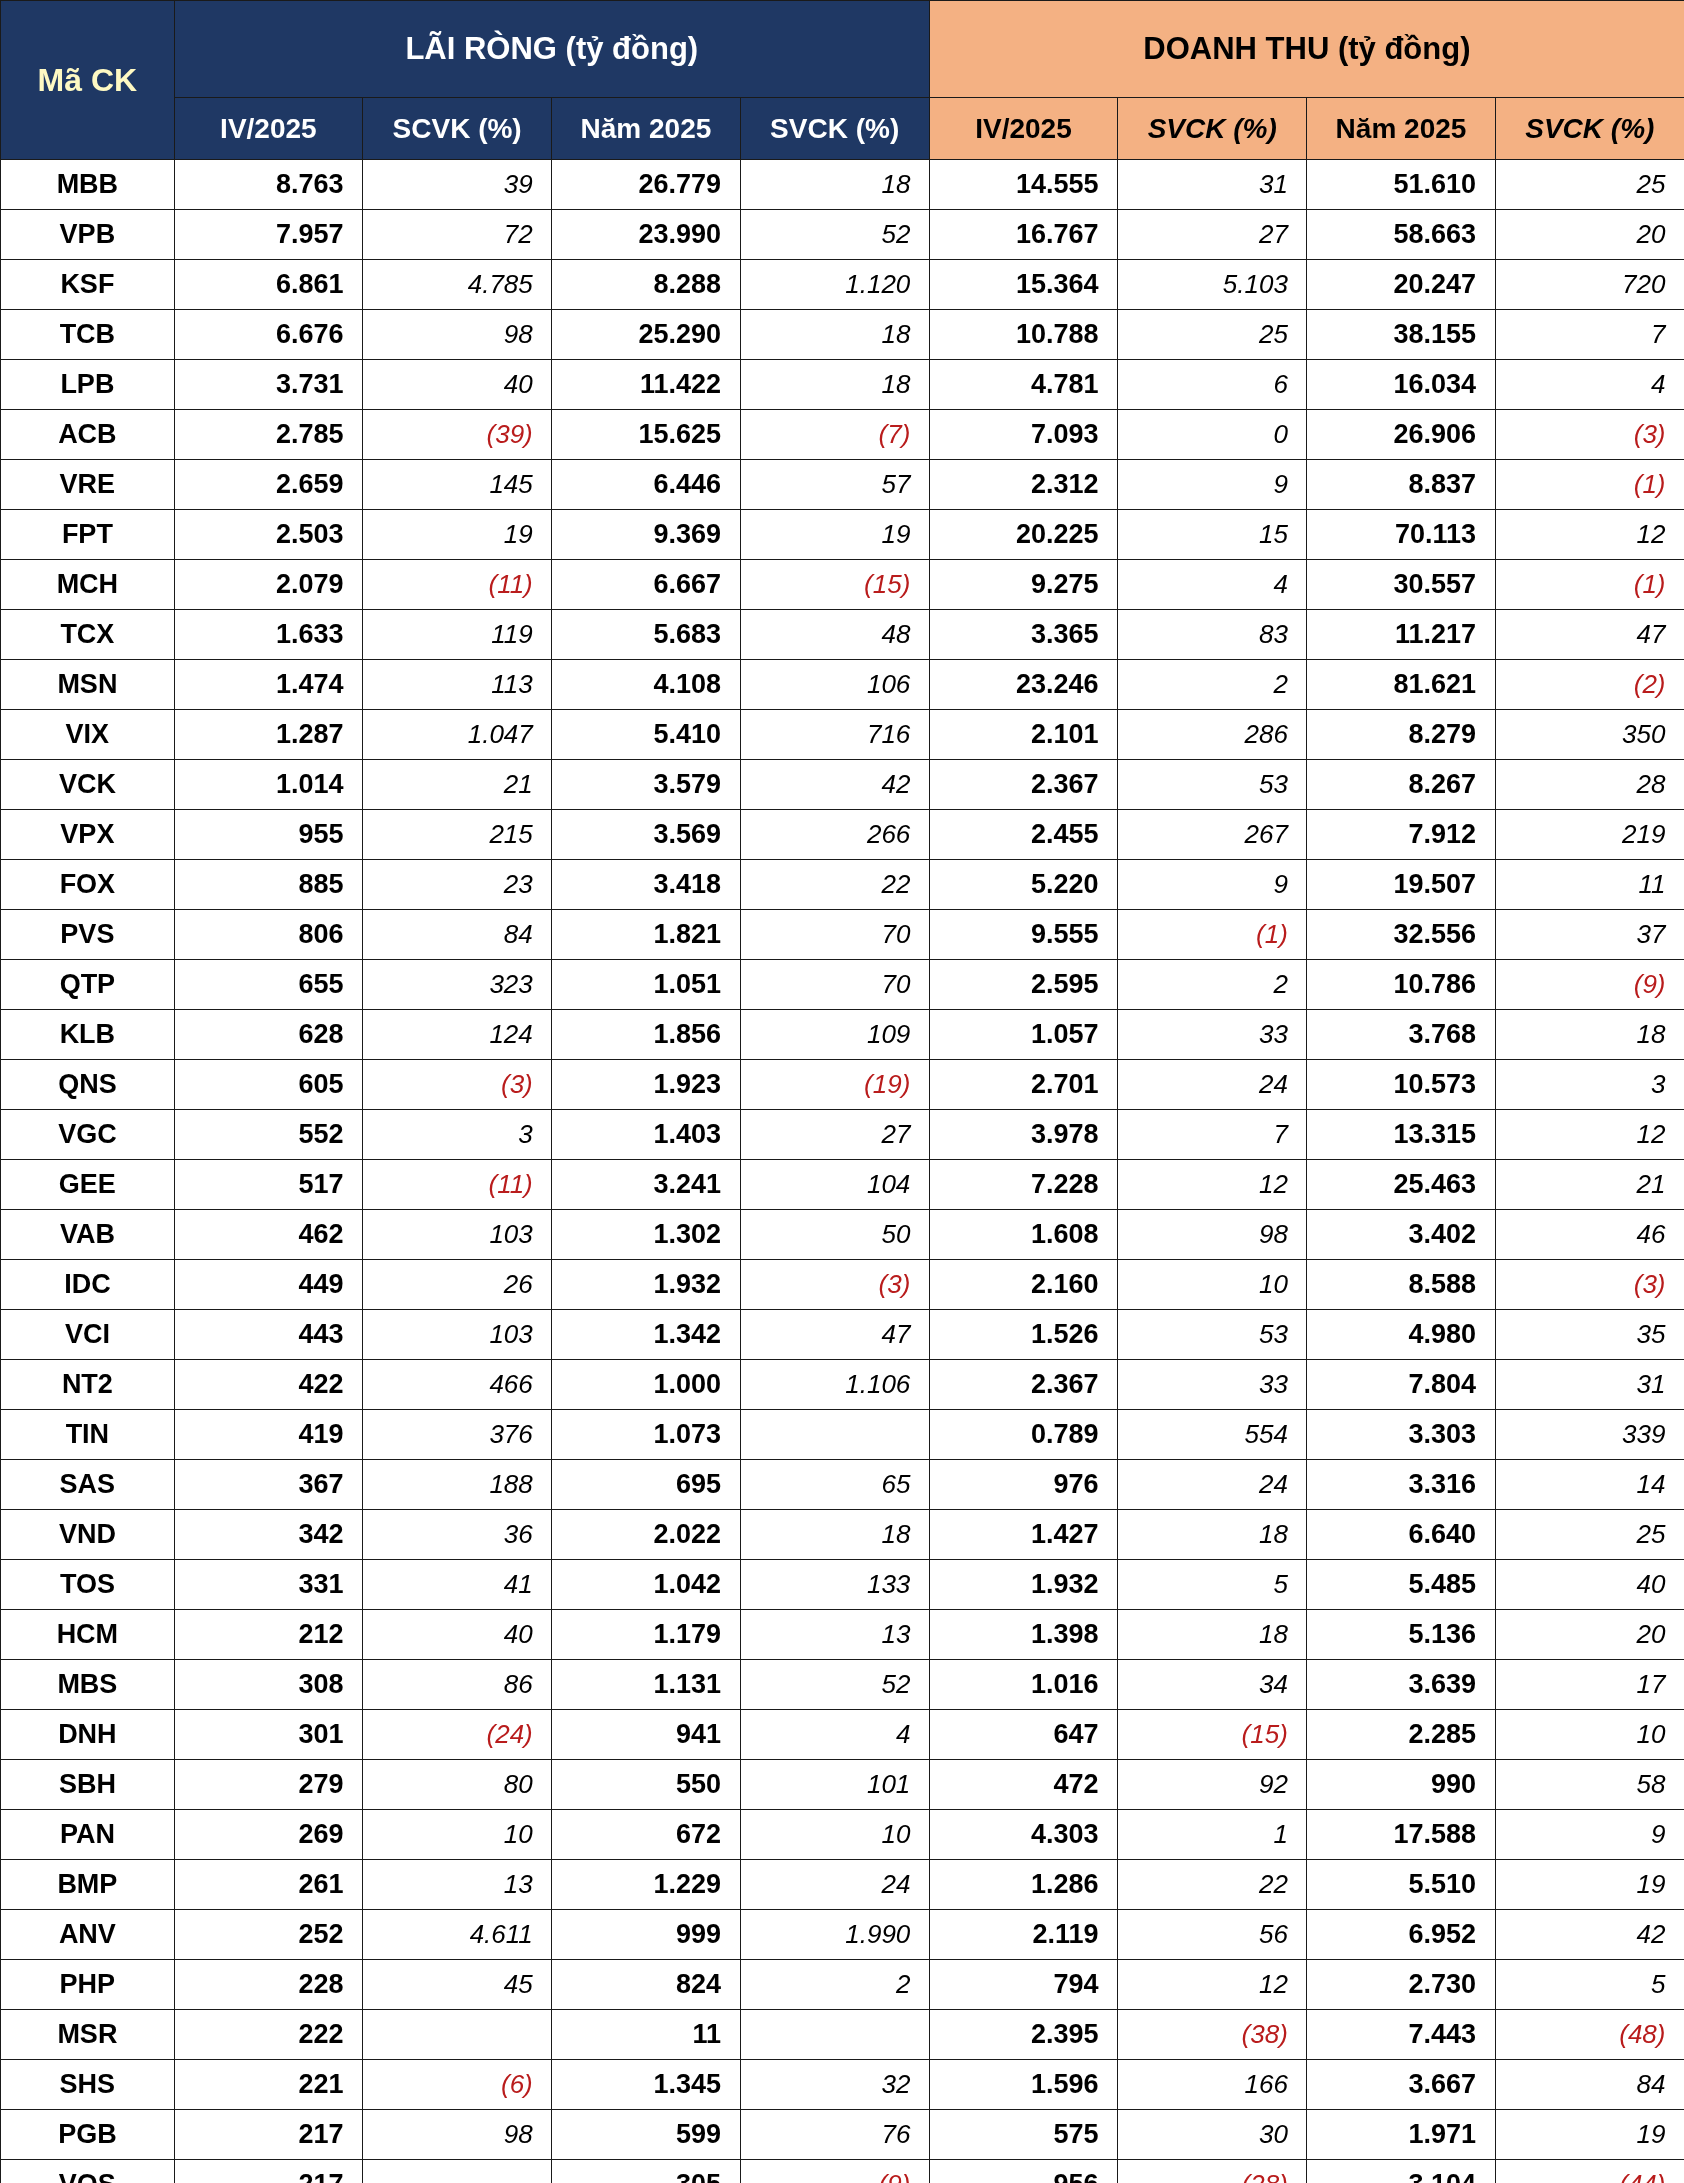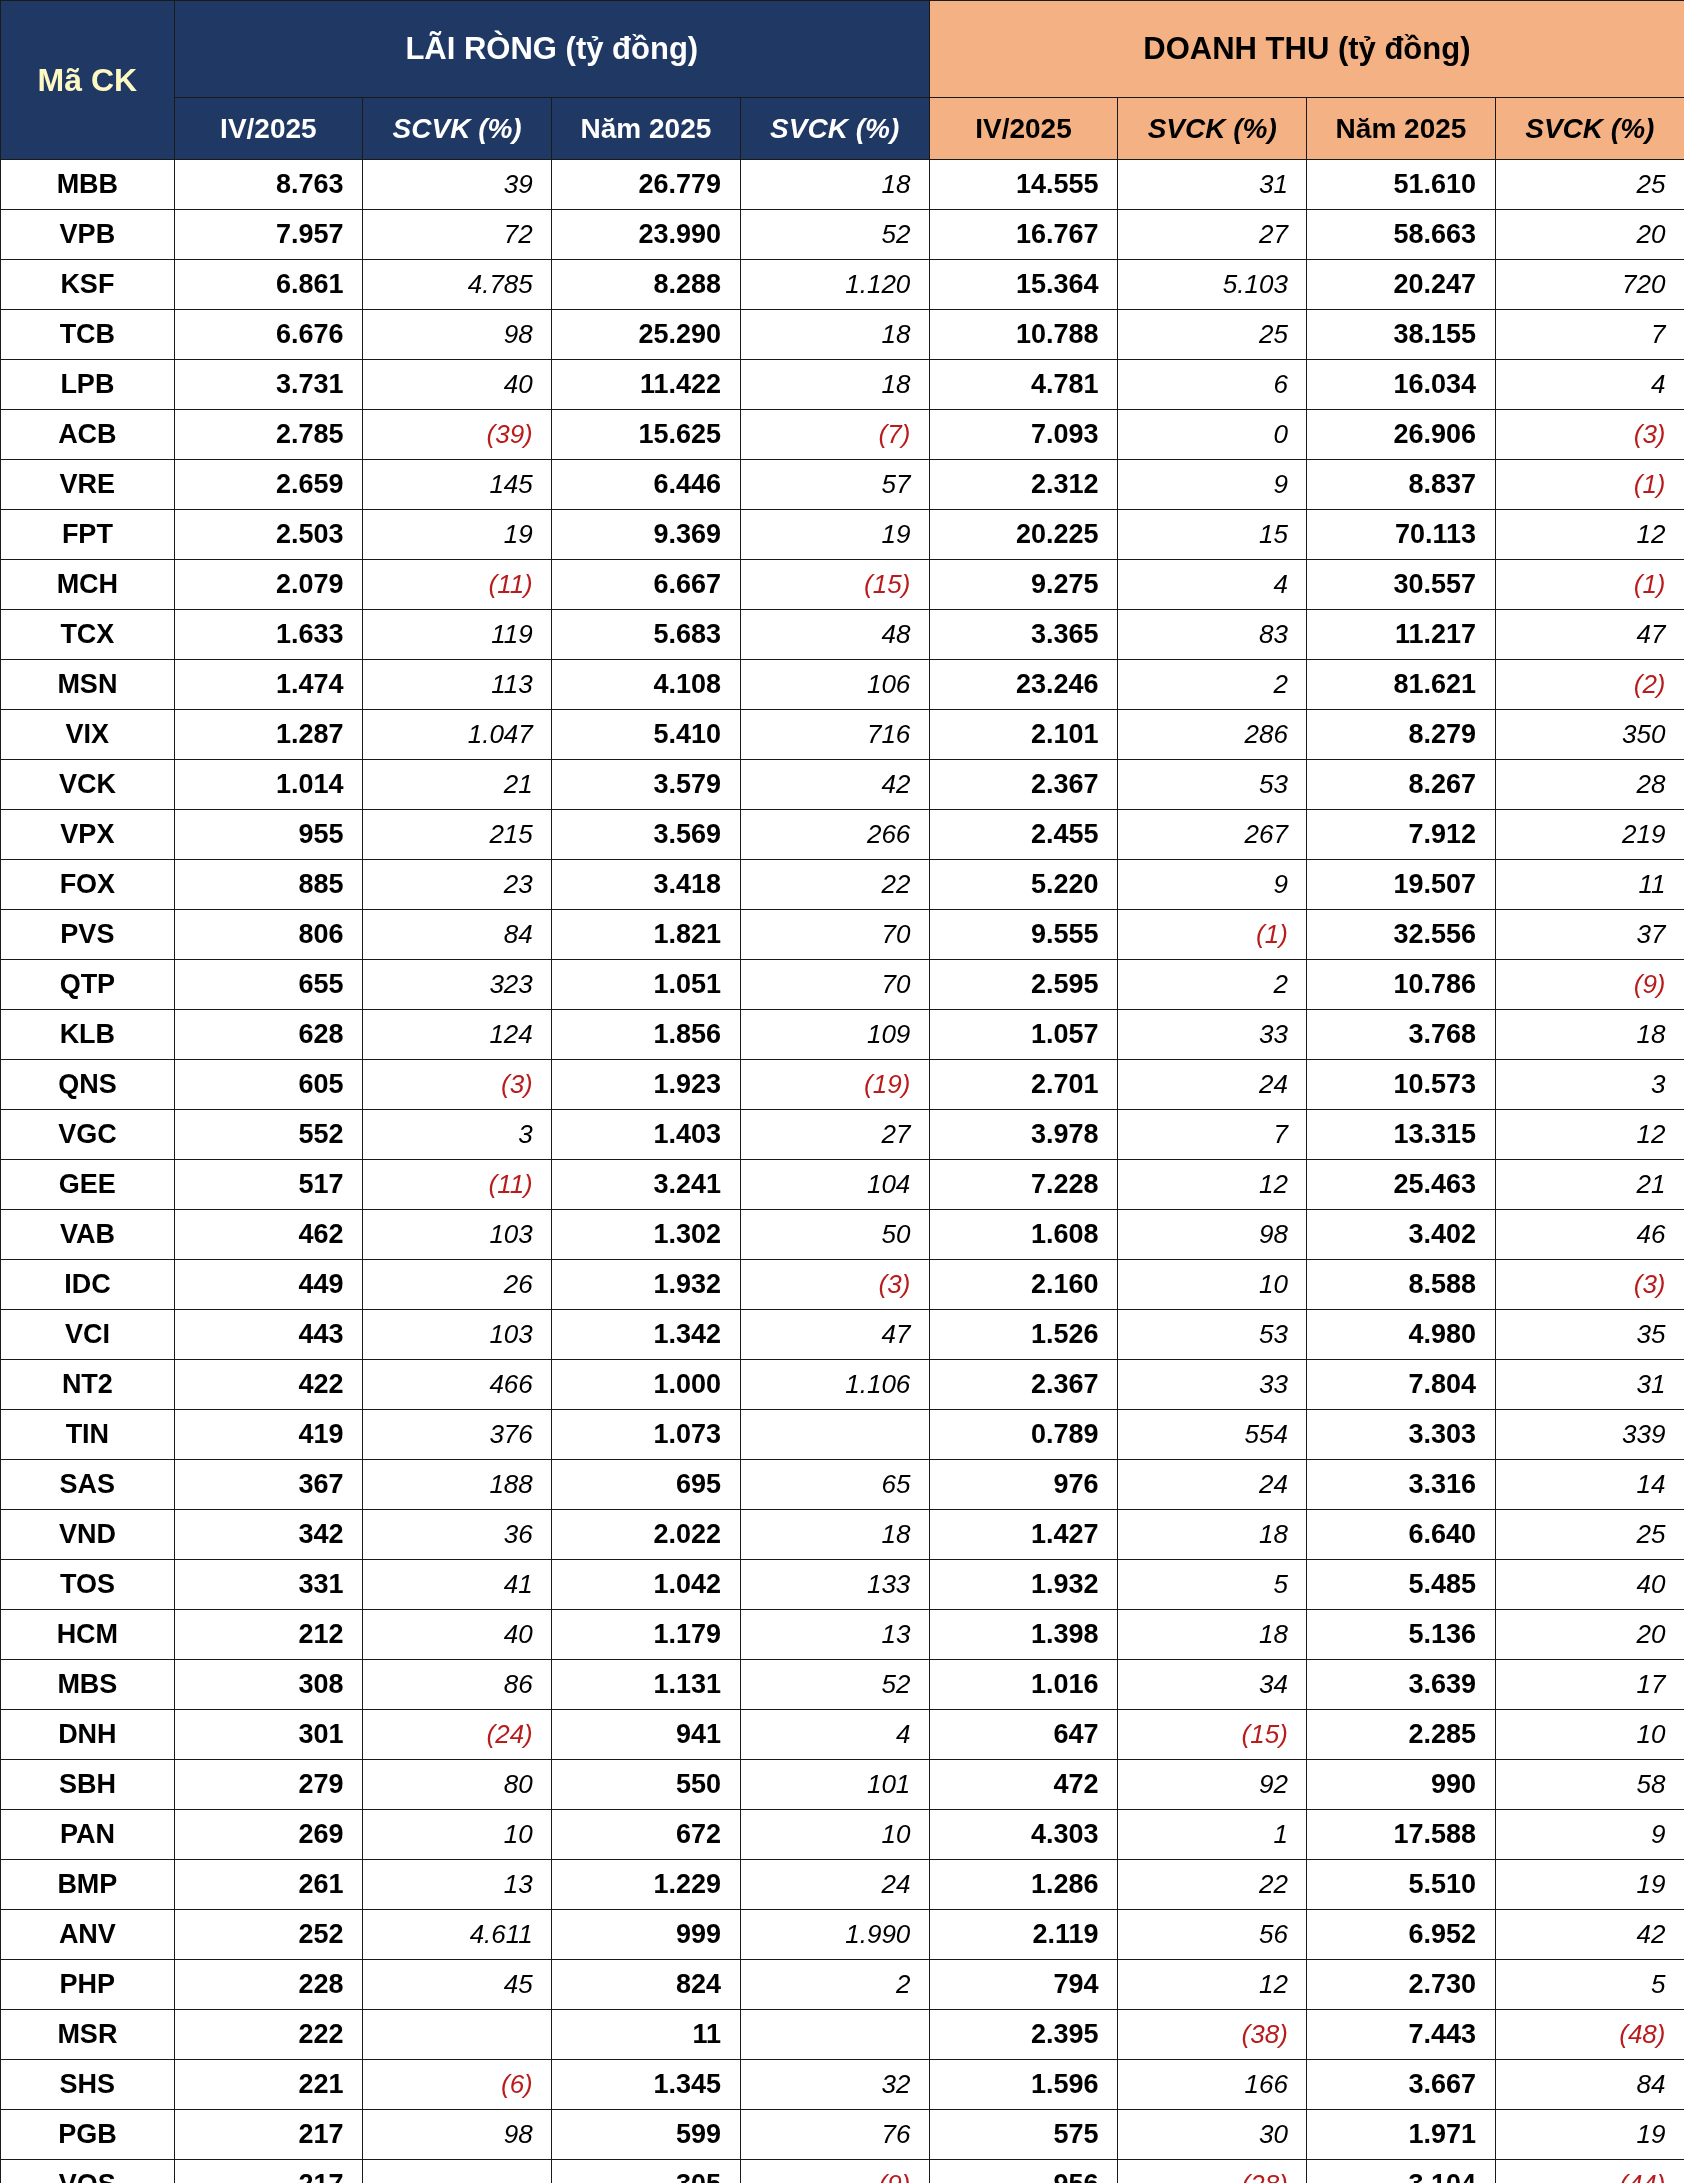--- a/index.html
+++ b/index.html
@@ -52,21 +52,21 @@
   .hdr-sub-blue {
     background: #1f3864;
     color: #ffffff;
     font-weight: bold;
     font-size: 28px;
     text-align: center;
     height: 61px;
     border: 1.7px solid #1a1a1a;
     padding: 0;
   }
-  .hdr-sub-blue.italic { font-style: italic; }
+  .hdr-sub-blue.italic { }
   .hdr-sub-orange {
     background: #f4b183;
     color: #000000;
     font-weight: bold;
     font-size: 28px;
     text-align: center;
     height: 61px;
     border: 1.7px solid #1a1a1a;
     padding: 0;
   }

